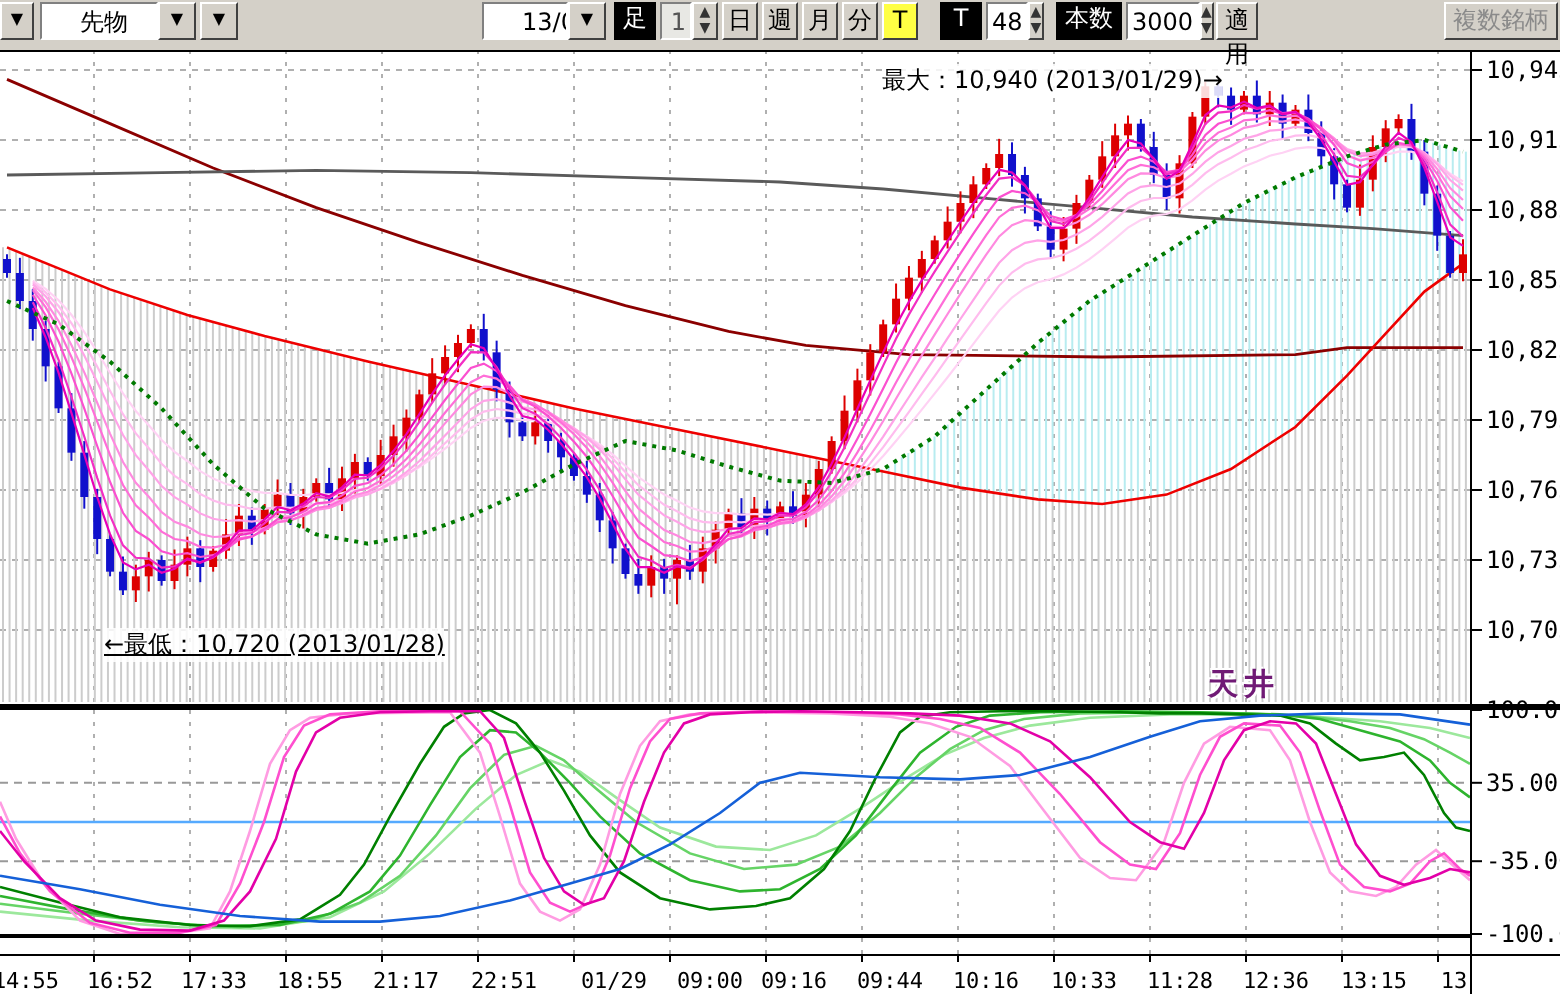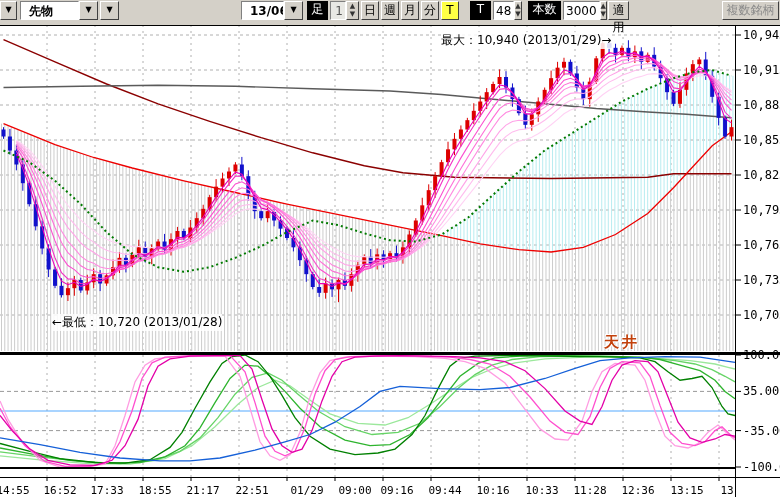--- a/index.html
+++ b/index.html
@@ -4,35 +4,35 @@
 <style>
   html,body{margin:0;padding:0;background:#fff;}
   #app{position:relative;width:780px;height:501px;overflow:hidden;background:#fff;
        font-family:"DejaVu Sans","Liberation Sans",sans-serif;}
   
   #toolbar{position:absolute;left:0;top:0;width:780px;height:25px;background:#d4d0c8;}
   .tb{position:absolute;top:1px;height:19px;box-sizing:border-box;font-size:12px;line-height:17px;}
   .raised{border:1px solid;border-color:#fff #404040 #404040 #fff;background:#d4d0c8;text-align:center;}
   .combo{display:flex;}
   .combo .field{flex:1;background:#fff;border:1px solid;border-color:#808080 #fff #fff #808080;
-                padding:1px 8px;font-size:12px;white-space:nowrap;overflow:hidden;font-weight:bold;}
+                padding:1px 19px;font-size:12px;white-space:nowrap;overflow:hidden;}
   .combo .drop{width:17px;border:1px solid;border-color:#fff #404040 #404040 #fff;background:#d4d0c8;
                text-align:center;font-size:8px;line-height:16px;color:#000;}
   .blackbtn{background:#000;color:#fff;text-align:center;}
   .spin{display:flex;}
   .spin .val{flex:1;background:#e8e8e4;border:1px solid;border-color:#808080 #fff #fff #808080;
              text-align:right;padding:1px 2px;color:#555;}
   .spin .ud{width:11px;border:1px solid;border-color:#fff #404040 #404040 #fff;background:#d4d0c8;
             font-size:7px;line-height:8px;text-align:center;color:#333;}
   .yellow{background:#ffff44 !important;}
   .disabledbtn{color:#8a8a8a;}
   
   .ann{position:absolute;font-size:12px;color:#000;white-space:nowrap;background:rgba(255,255,255,.85);
        font-family:"DejaVu Sans","Liberation Sans",sans-serif;}
-  #ann-ceiling{position:absolute;font-size:15px;font-weight:bold;color:#c2410c;letter-spacing:3px;
+  #ann-ceiling{position:absolute;font-size:15px;font-weight:bold;color:#701a75;letter-spacing:3px;
        white-space:nowrap;text-shadow:1px 1px 0 #fff,-1px -1px 0 #fff;}
   svg text{font-family:"DejaVu Sans Mono","Liberation Mono",monospace;}
 </style>
 </head>
 <body>
 
 <div id="app">
 
   
   <div id="toolbar">
@@ -765,15 +765,15 @@
         <text x="493" y="494" font-size="11" fill="#000" text-anchor="middle">10:16</text>
         <text x="542" y="494" font-size="11" fill="#000" text-anchor="middle">10:33</text>
         <text x="590" y="494" font-size="11" fill="#000" text-anchor="middle">11:28</text>
         <text x="638" y="494" font-size="11" fill="#000" text-anchor="middle">12:36</text>
         <text x="687" y="494" font-size="11" fill="#000" text-anchor="middle">13:15</text>
         <text x="727" y="494" font-size="11" fill="#000" text-anchor="middle">13</text>
       </g>
     </svg>
 
   <div class="ann" id="ann-max" style="left:441px;top:32px;">最大：10,940 (2013/01/29)→</div>
-  <div class="ann" id="ann-min" style="left:52px;top:314px;">←最低：10,720 (2013/01/28)</div>
+  <div class="ann" id="ann-min" style="left:52px;top:314px;text-decoration:underline;">←最低：10,720 (2013/01/28)</div>
   <div id="ann-ceiling" style="left:604px;top:333px;">天井</div>
 </div>
 
 </body></html>

